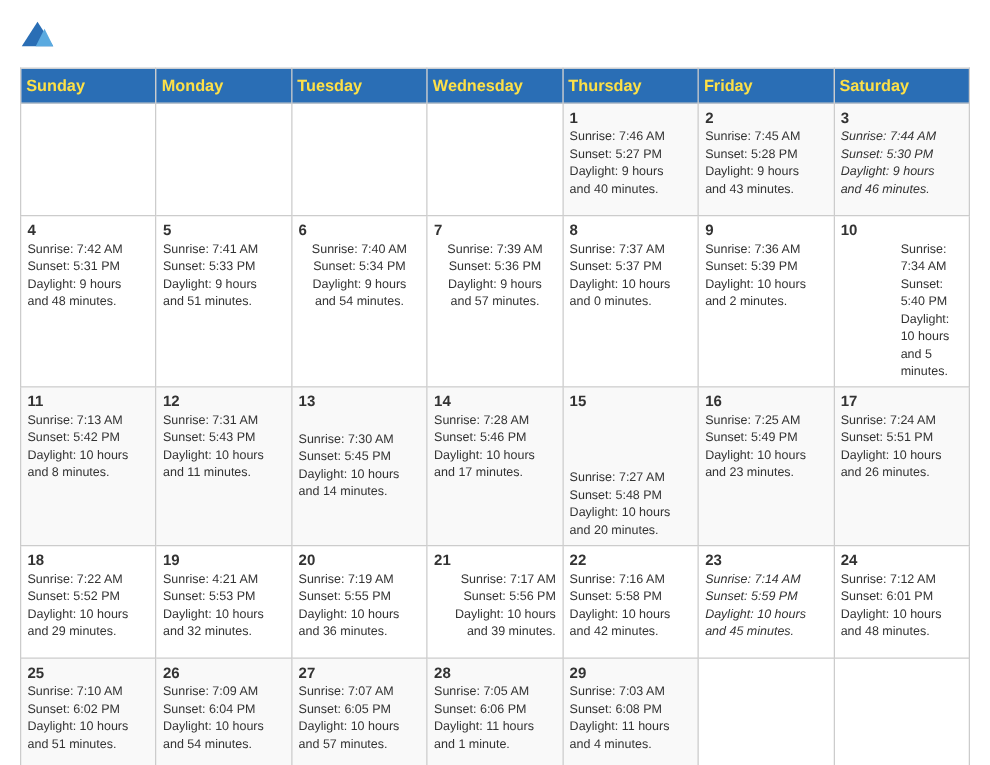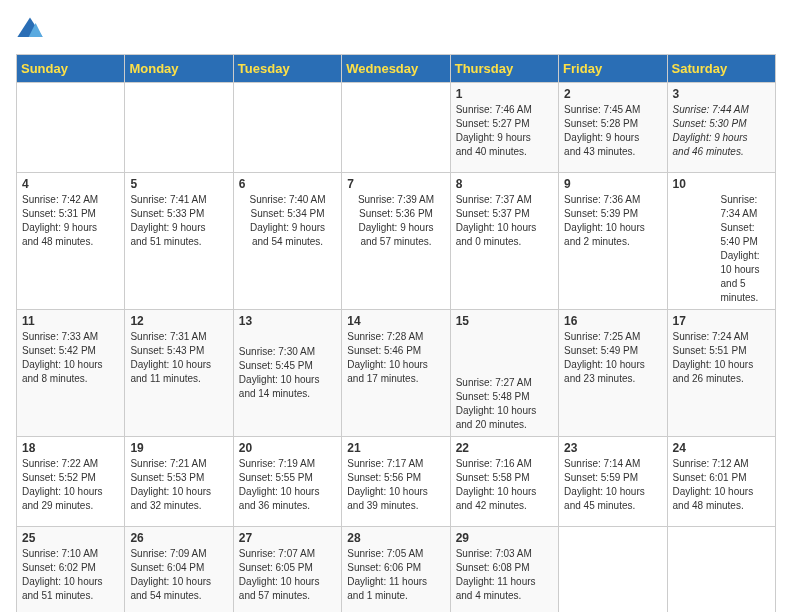--- a/index.html
+++ b/index.html
@@ -194,21 +194,21 @@
           <span class="day-number">10</span>
           <div class="day-info" style="white-space: pre-line; margin-left: 48px;">Sunrise: 7:34 AM
 Sunset: 5:40 PM
 Daylight: 10 hours
 and 5 minutes.</div>
         </td>
       </tr>
       <tr>
         <td>
           <span class="day-number">11</span>
-          <div class="day-info" style="white-space: pre-line;">Sunrise: 7:33 AM
+          <div class="day-info" style="white-space: pre-line;">Sunrise: 7:13 AM
 Sunset: 5:42 PM
 Daylight: 10 hours
 and 8 minutes.</div>
         </td>
         <td>
           <span class="day-number">12</span>
           <div class="day-info" style="white-space: pre-line;">Sunrise: 7:31 AM
 Sunset: 5:43 PM
 Daylight: 10 hours
 and 11 minutes.</div>
@@ -252,49 +252,49 @@
       <tr>
         <td>
           <span class="day-number">18</span>
           <div class="day-info" style="white-space: pre-line;">Sunrise: 7:22 AM
 Sunset: 5:52 PM
 Daylight: 10 hours
 and 29 minutes.</div>
         </td>
         <td>
           <span class="day-number">19</span>
-          <div class="day-info" style="white-space: pre-line;">Sunrise: 7:21 AM
+          <div class="day-info" style="white-space: pre-line;">Sunrise: 4:21 AM
 Sunset: 5:53 PM
 Daylight: 10 hours
 and 32 minutes.</div>
         </td>
         <td>
           <span class="day-number">20</span>
           <div class="day-info" style="white-space: pre-line;">Sunrise: 7:19 AM
 Sunset: 5:55 PM
 Daylight: 10 hours
 and 36 minutes.</div>
         </td>
         <td>
           <span class="day-number">21</span>
-          <div class="day-info" style="white-space: pre-line;">Sunrise: 7:17 AM
+          <div class="day-info" style="white-space: pre-line; text-align: right;">Sunrise: 7:17 AM
 Sunset: 5:56 PM
 Daylight: 10 hours
 and 39 minutes.</div>
         </td>
         <td>
           <span class="day-number">22</span>
           <div class="day-info" style="white-space: pre-line;">Sunrise: 7:16 AM
 Sunset: 5:58 PM
 Daylight: 10 hours
 and 42 minutes.</div>
         </td>
         <td>
           <span class="day-number">23</span>
-          <div class="day-info" style="white-space: pre-line;">Sunrise: 7:14 AM
+          <div class="day-info" style="white-space: pre-line; font-style: italic;">Sunrise: 7:14 AM
 Sunset: 5:59 PM
 Daylight: 10 hours
 and 45 minutes.</div>
         </td>
         <td>
           <span class="day-number">24</span>
           <div class="day-info" style="white-space: pre-line;">Sunrise: 7:12 AM
 Sunset: 6:01 PM
 Daylight: 10 hours
 and 48 minutes.</div>

